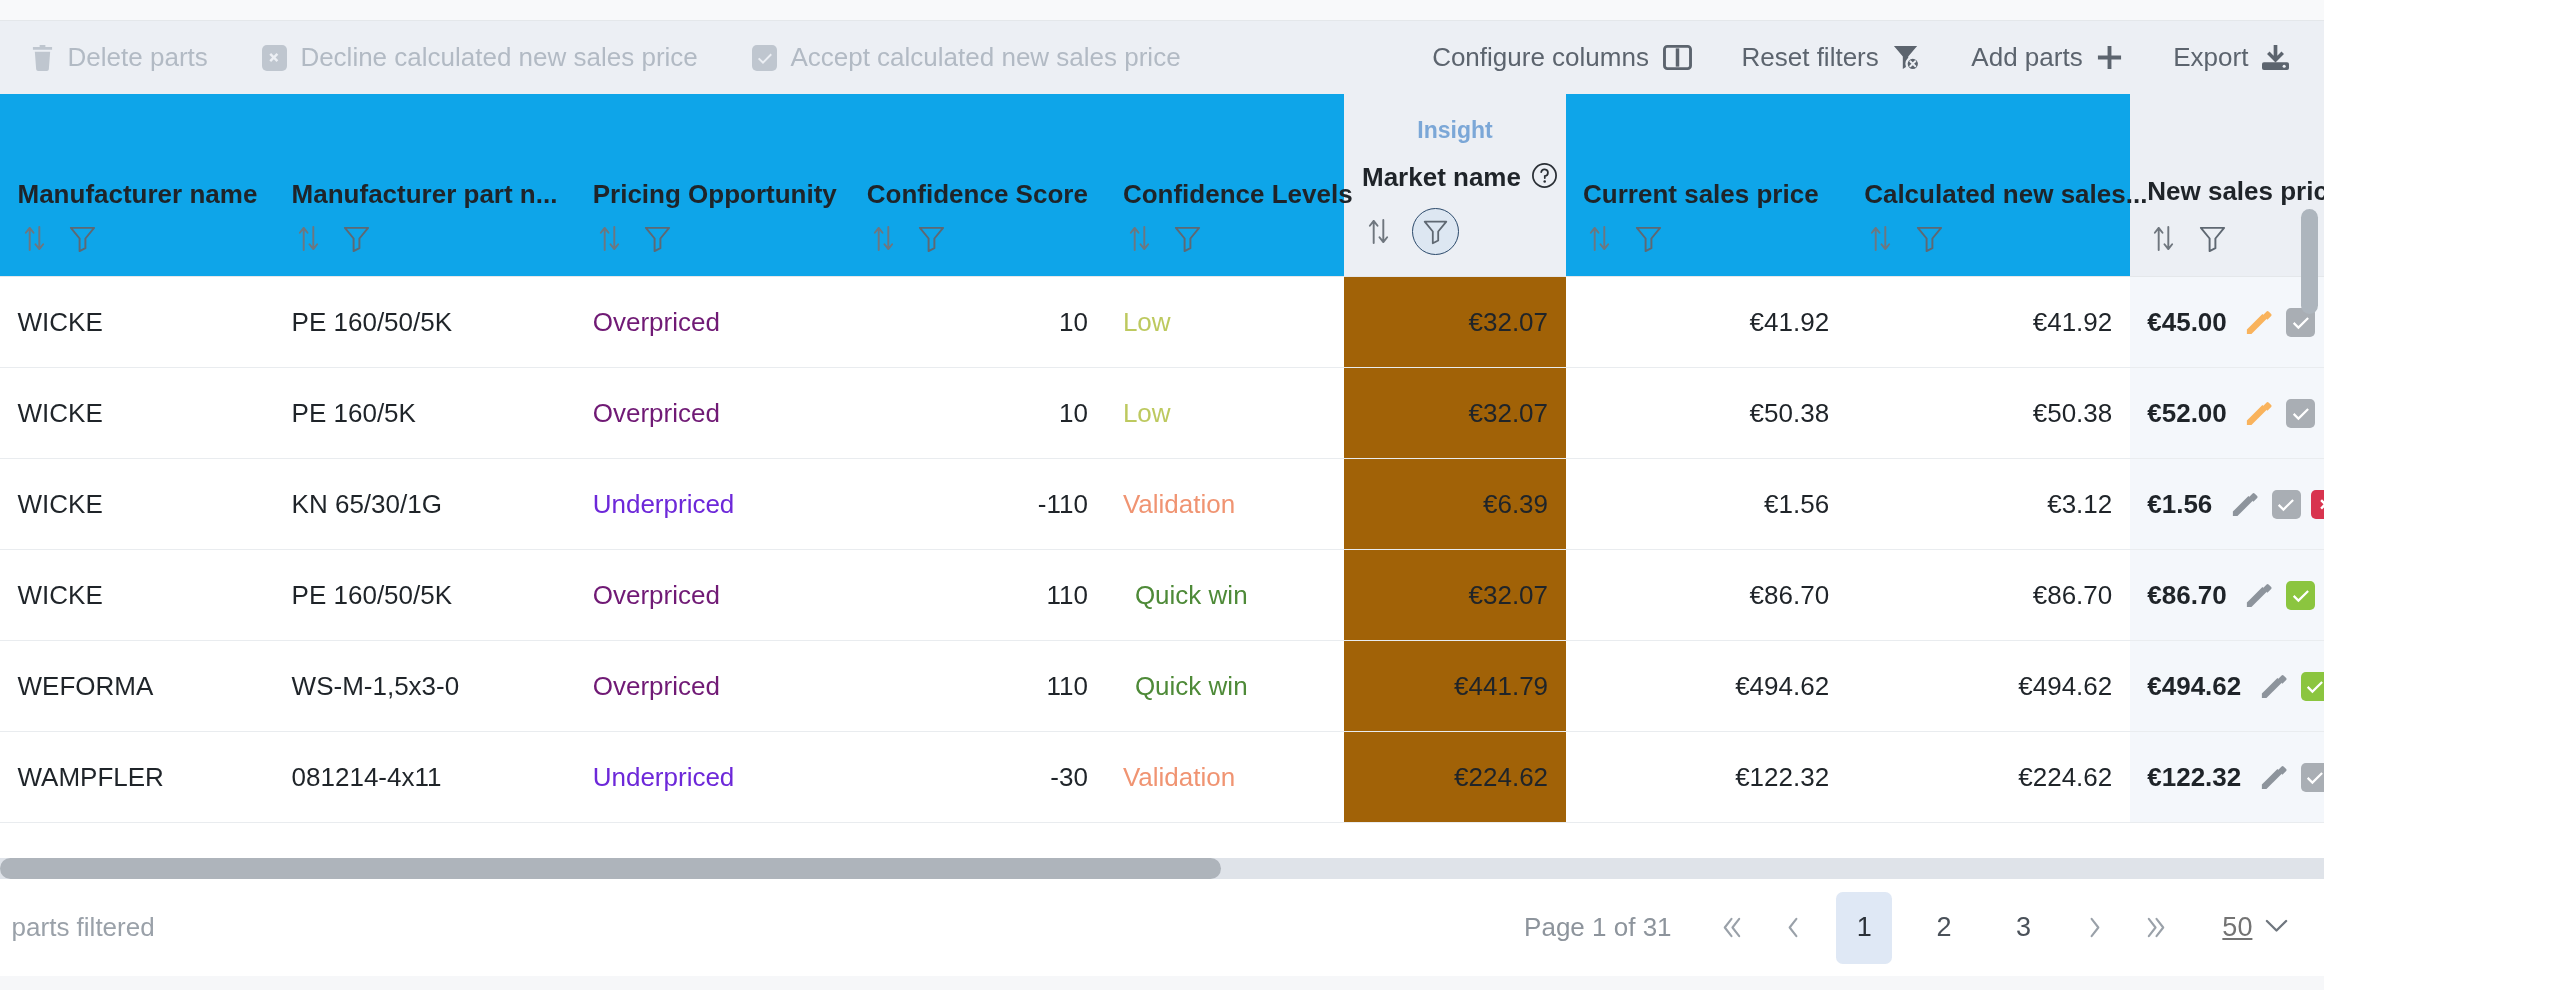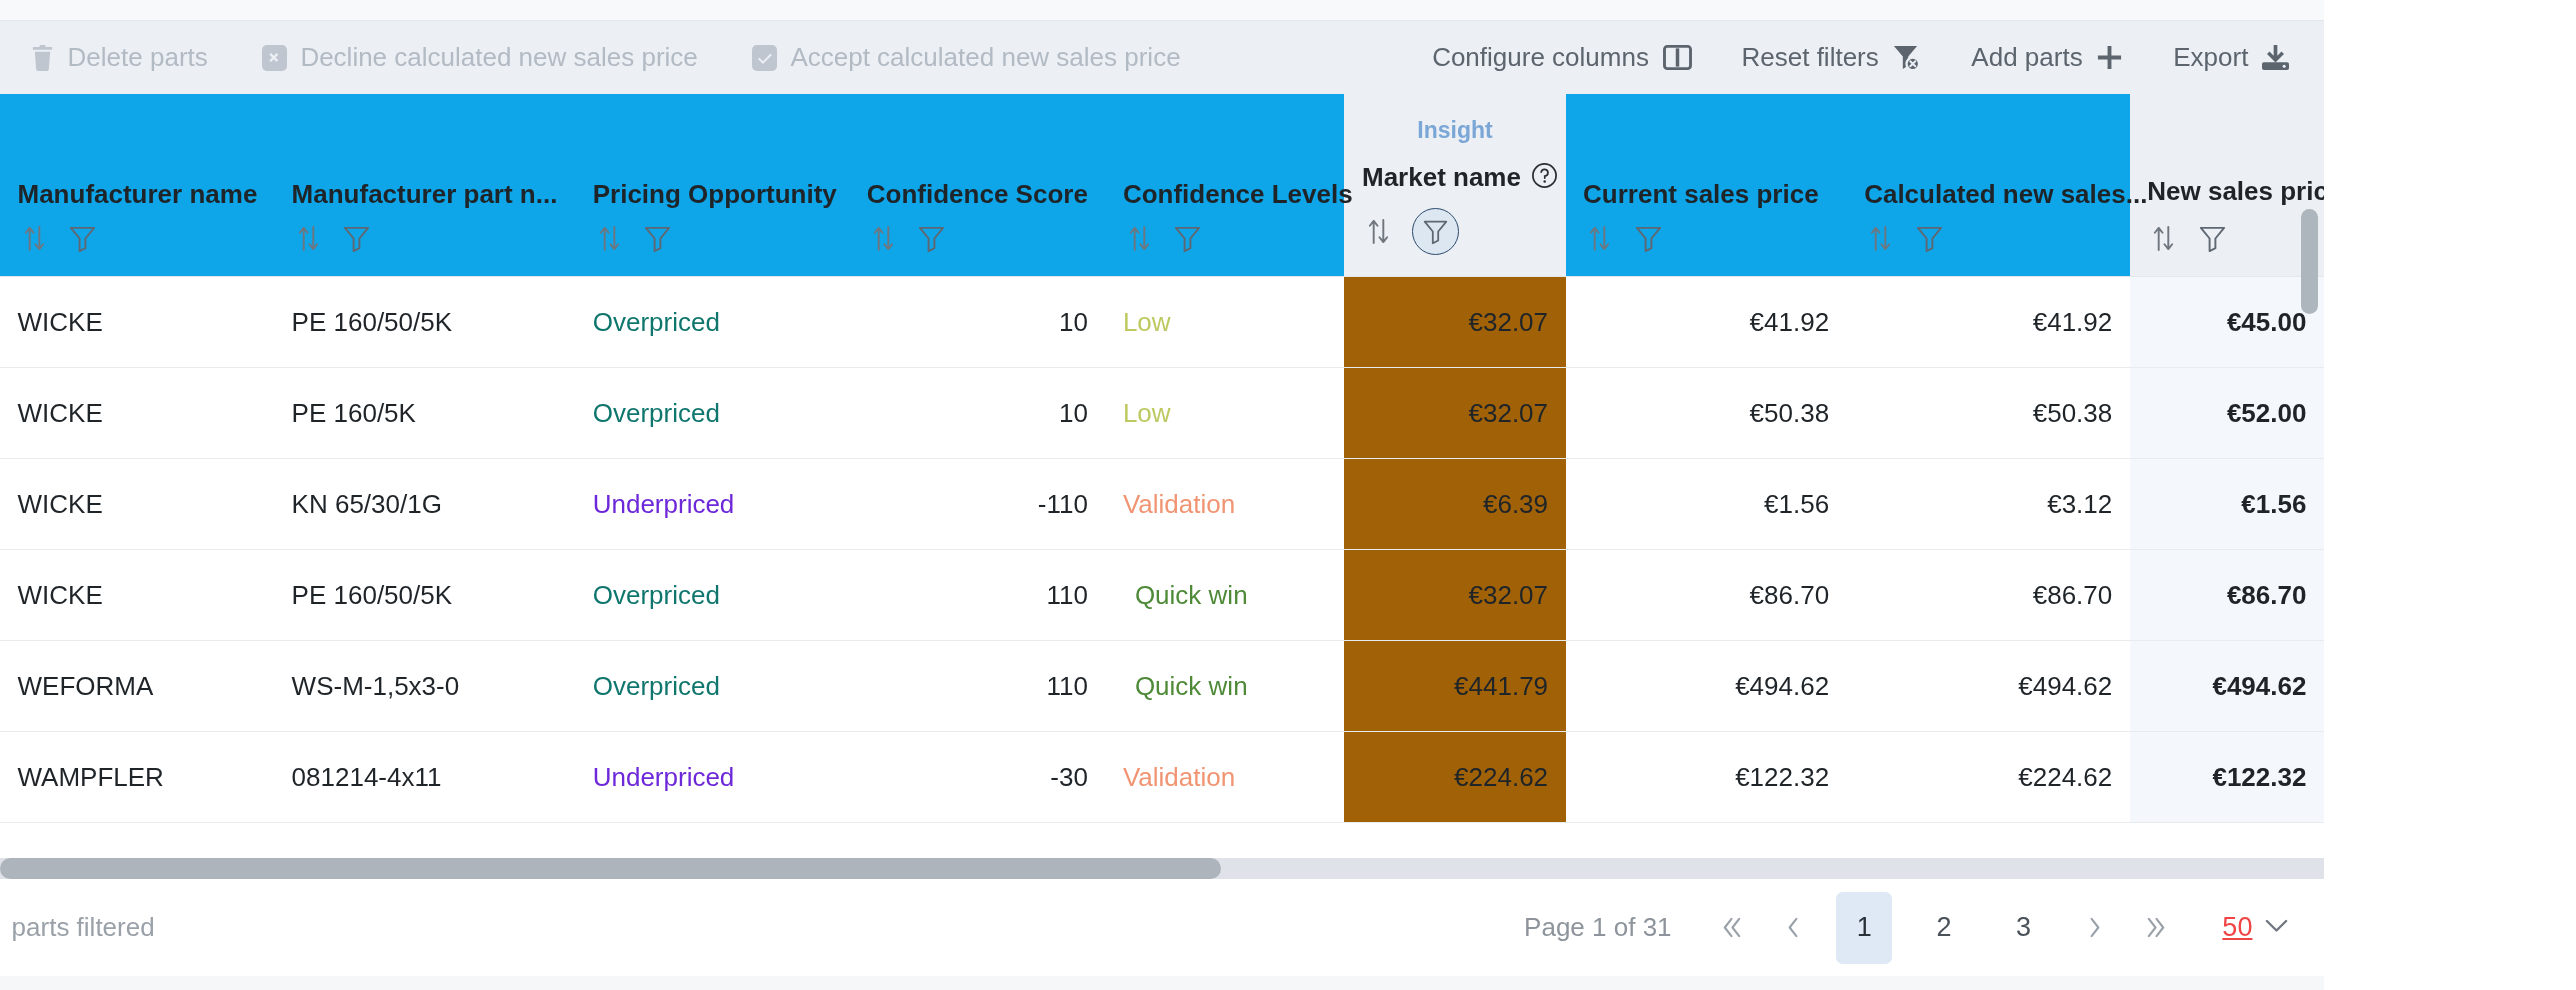--- a/index.html
+++ b/index.html
@@ -67,27 +67,27 @@
     padding: 0 17.5px;
     vertical-align: middle;
     background: #fff;
     white-space: nowrap;
     overflow: hidden;
   }
   td.market { background: #a16207; }
   td.newsales { background: #f4f7fb; }
   td.num { text-align: right; }
 
-  .op-over { color: #0f766e; }
+  .op-over { color: #701a75; }
   .op-under { color: #6d28d9; }
   .cl-low { color: #bdc95f; }
   .cl-validation { color: #f09472; }
   .cl-quick { color: #4e8a38; margin-left: 12px; }
 
-  .cell-actions { display: flex; align-items: center; justify-content: flex-end; gap: 10.7px; }
+  .cell-actions { display: flex; align-items: center; justify-content: flex-start; gap: 10.7px; }
   .cell-price { font-weight: bold; font-size: 26px; margin-right: 4.9px; }
   .abtn { width: 29px; height: 29px; border-radius: 4.9px; display: inline-flex;
           align-items: center; justify-content: center; cursor: pointer; flex: 0 0 auto; }
   .abtn.grey { background: #a9aeb4; }
   .abtn.green { background: #8bc53f; }
   .abtn.red { background: #d8344f; }
   .pencil { width: 33px; height: 33px; display: inline-flex; align-items: center; justify-content: center; cursor: pointer; flex: 0 0 auto; }
 
   
   .vscroll {
@@ -107,21 +107,21 @@
     display: flex; align-items: center; padding: 0 35px 0 11.6px; }
   .foot-left { font-size: 26px; color: #9aa1a9; }
   .foot-right { margin-left: auto; display: flex; align-items: center; gap: 12px; }
   .pg-label { font-size: 26px; color: #8d949c; margin-right: 23px; white-space: nowrap; }
   .pg-btn { width: 50px; height: 58px; display: inline-flex; align-items: center; justify-content: center;
     font-size: 27px; color: #8d949c; cursor: pointer; }
   .pg-num { width: 56px; height: 72px; display: inline-flex; align-items: center; justify-content: center;
     font-size: 27px; color: #4a5159; cursor: pointer; border-radius: 6.8px; margin: 0 5.8px; }
   .pg-num.active { background: #dfe8f5; color: #2b3138; }
   .pg-size { display: inline-flex; align-items: center; gap: 11.6px; margin-left: 29px; cursor: pointer; }
-  .pg-size .val { font-size: 27px; color: #ef4444; text-decoration: underline; }
+  .pg-size .val { font-size: 27px; color: #737373; text-decoration: underline; }
   .bottom-strip { flex: 0 0 auto; height: 13.6px; background: #f6f7f9; }
 </style>
 </head>
 <body>
 
 <div class="app">
 
   <div class="top-strip"></div>
 
   <div class="toolbar">

